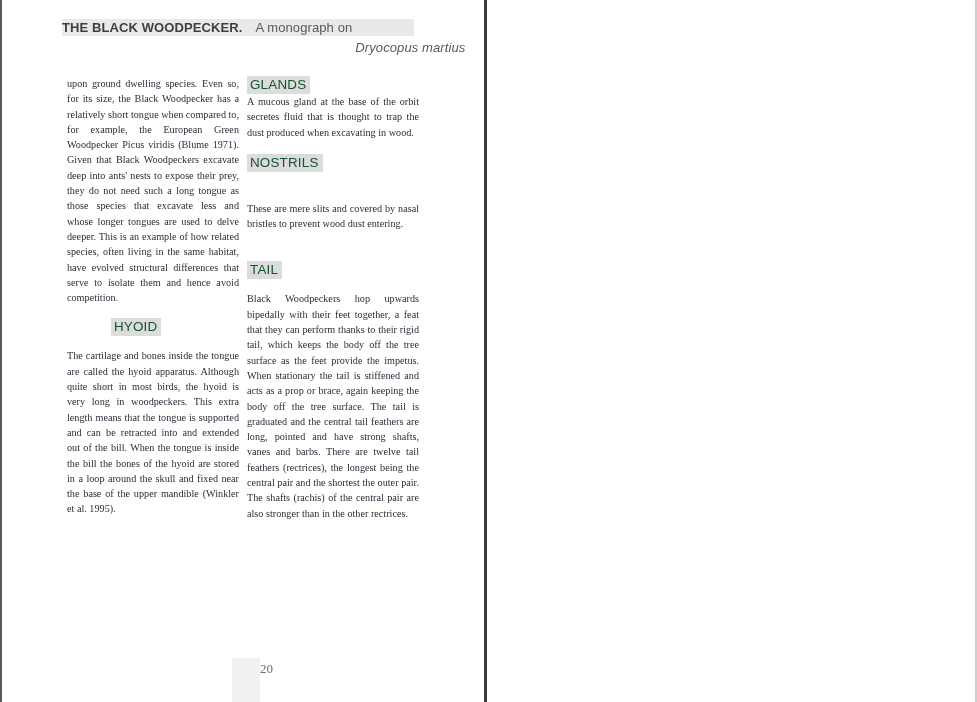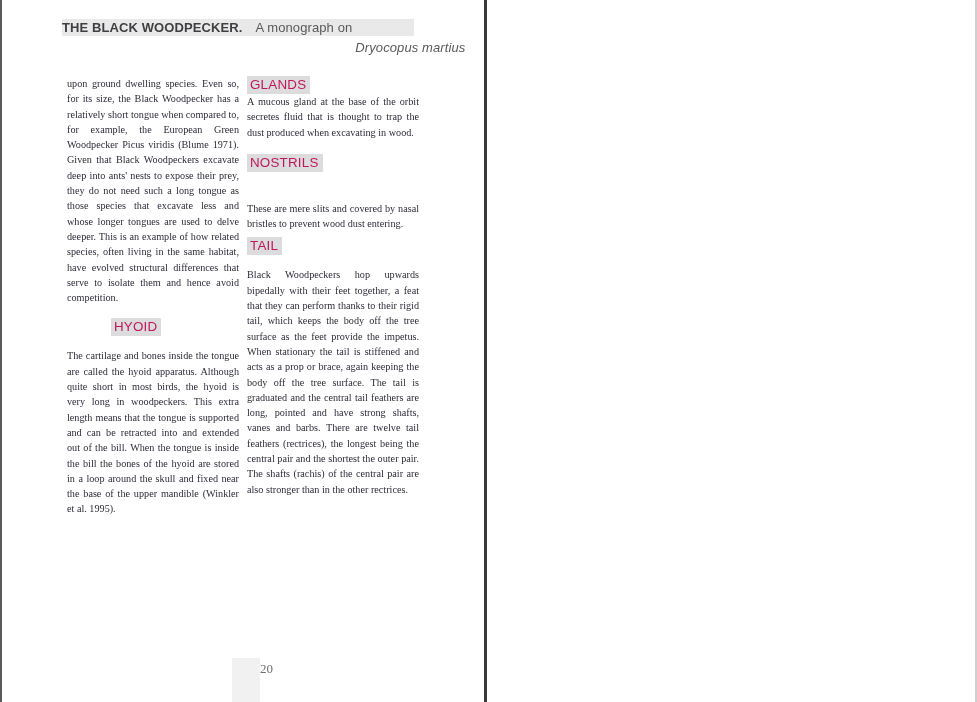--- a/index.html
+++ b/index.html
@@ -92,21 +92,21 @@
 
   .L1 { left: 65px;  top: 76px;  width: 172px; }
   .L2 { left: 245px; top: 76px;  width: 172px; }
 
   
   .sec-head {
     position: absolute;
     font-family: "Liberation Sans", sans-serif;
     font-size: 13.4px;
     font-weight: normal;
-    color: #be185d;
+    color: #14532d;
     background: #dcdcdc;
     padding: 1px 4px 2px 3px;
     line-height: 15px;
     letter-spacing: 0.2px;
     white-space: nowrap;
   }
   .sec-head.inflow {
     position: static;
     display: inline-block;
     margin: 0;
@@ -157,21 +157,21 @@
       <p class="head-wrap">
         <span class="sec-head inflow">GLANDS</span>
       </p>
       <p style="margin-top:0;">A mucous gland at the base of the orbit secretes fluid that is thought to trap the dust produced when excavating in wood.</p>
 
       <p class="head-wrap" style="margin-top:14px;">
         <span class="sec-head inflow">NOSTRILS</span>
       </p>
       <p style="margin-top:29px;">These are mere slits and covered by nasal bristles to prevent wood dust entering.</p>
 
-      <p class="head-wrap" style="margin-top:6px;text-decoration:underline;">
+      <p class="head-wrap" style="margin-top:30px;text-decoration:underline;">
         <span class="sec-head inflow">TAIL</span>
       </p>
       <p style="margin-top:12px;">Black Woodpeckers hop upwards bipedally with their feet together, a feat that they can perform thanks to their rigid tail, which keeps the body off the tree surface as the feet provide the impetus. When stationary the tail is stiffened and acts as a prop or brace, again keeping the body off the tree surface. The tail is graduated and the central tail feathers are long, pointed and have strong shafts, vanes and barbs. There are twelve tail feathers (rectrices), the longest being the central pair and the shortest the outer pair. The shafts (rachis) of the central pair are also stronger than in the other rectrices.</p>
     </div>
 
     <div class="folio folio-left">20</div>
   </div>
 
   <div class="gutter"></div>
   <div class="gutter-inner"></div>

